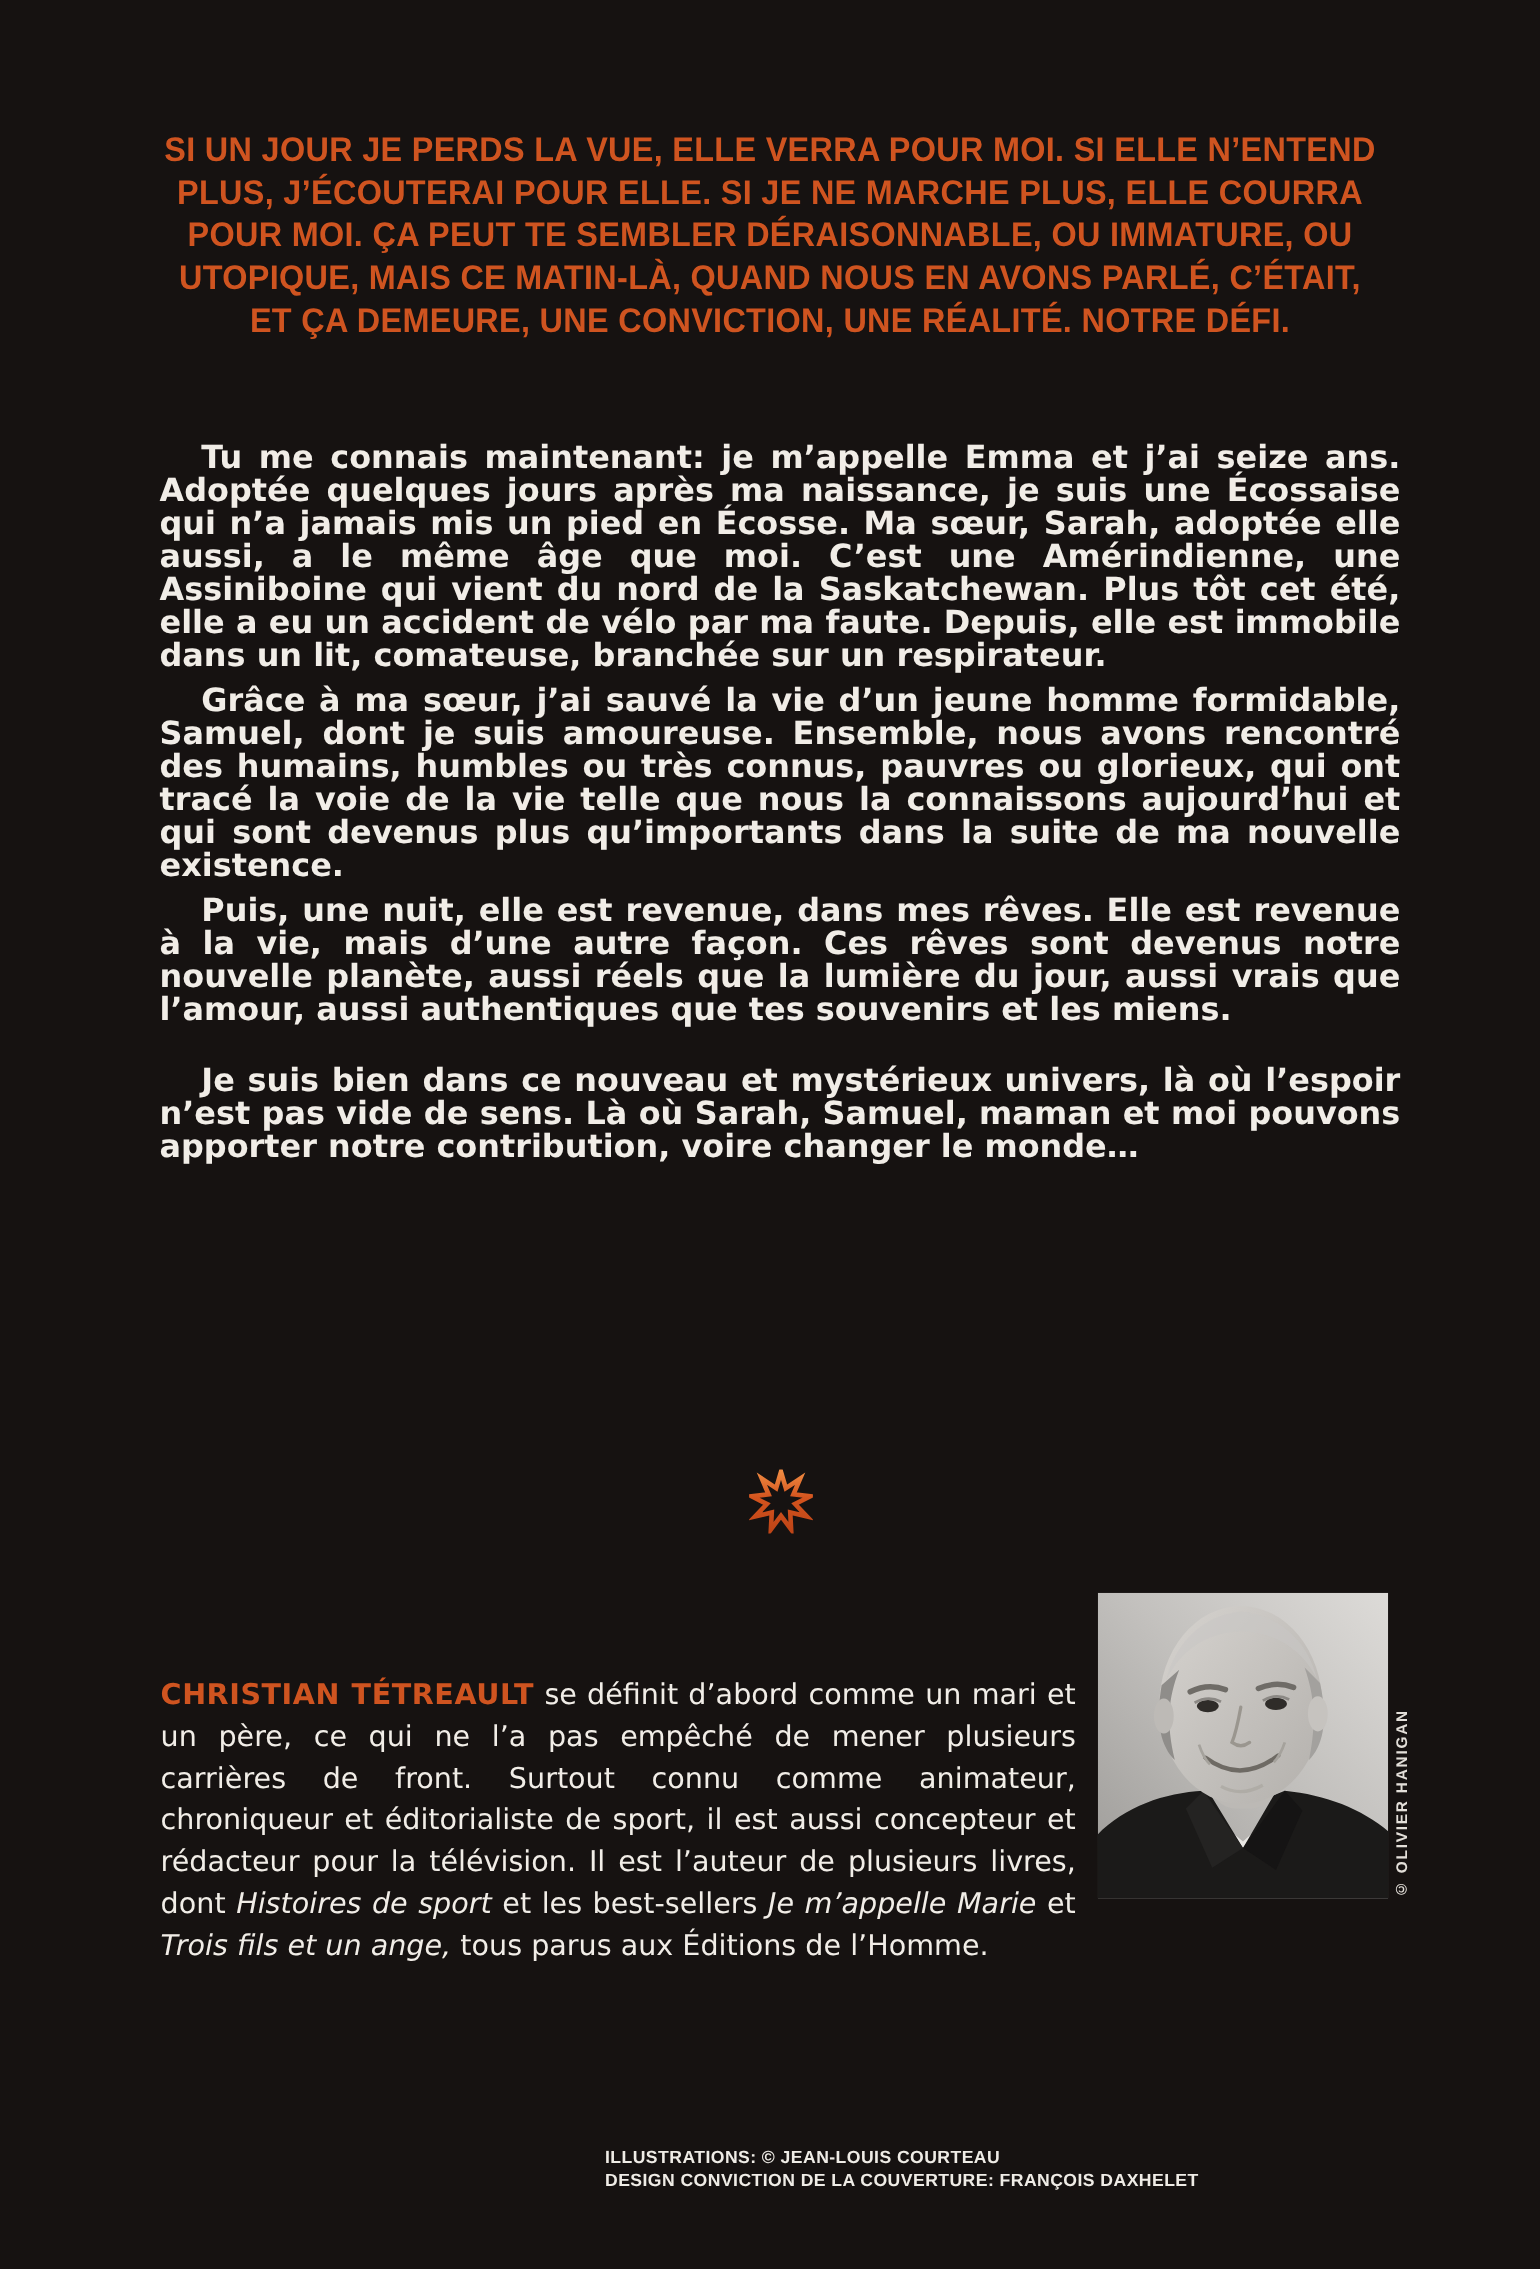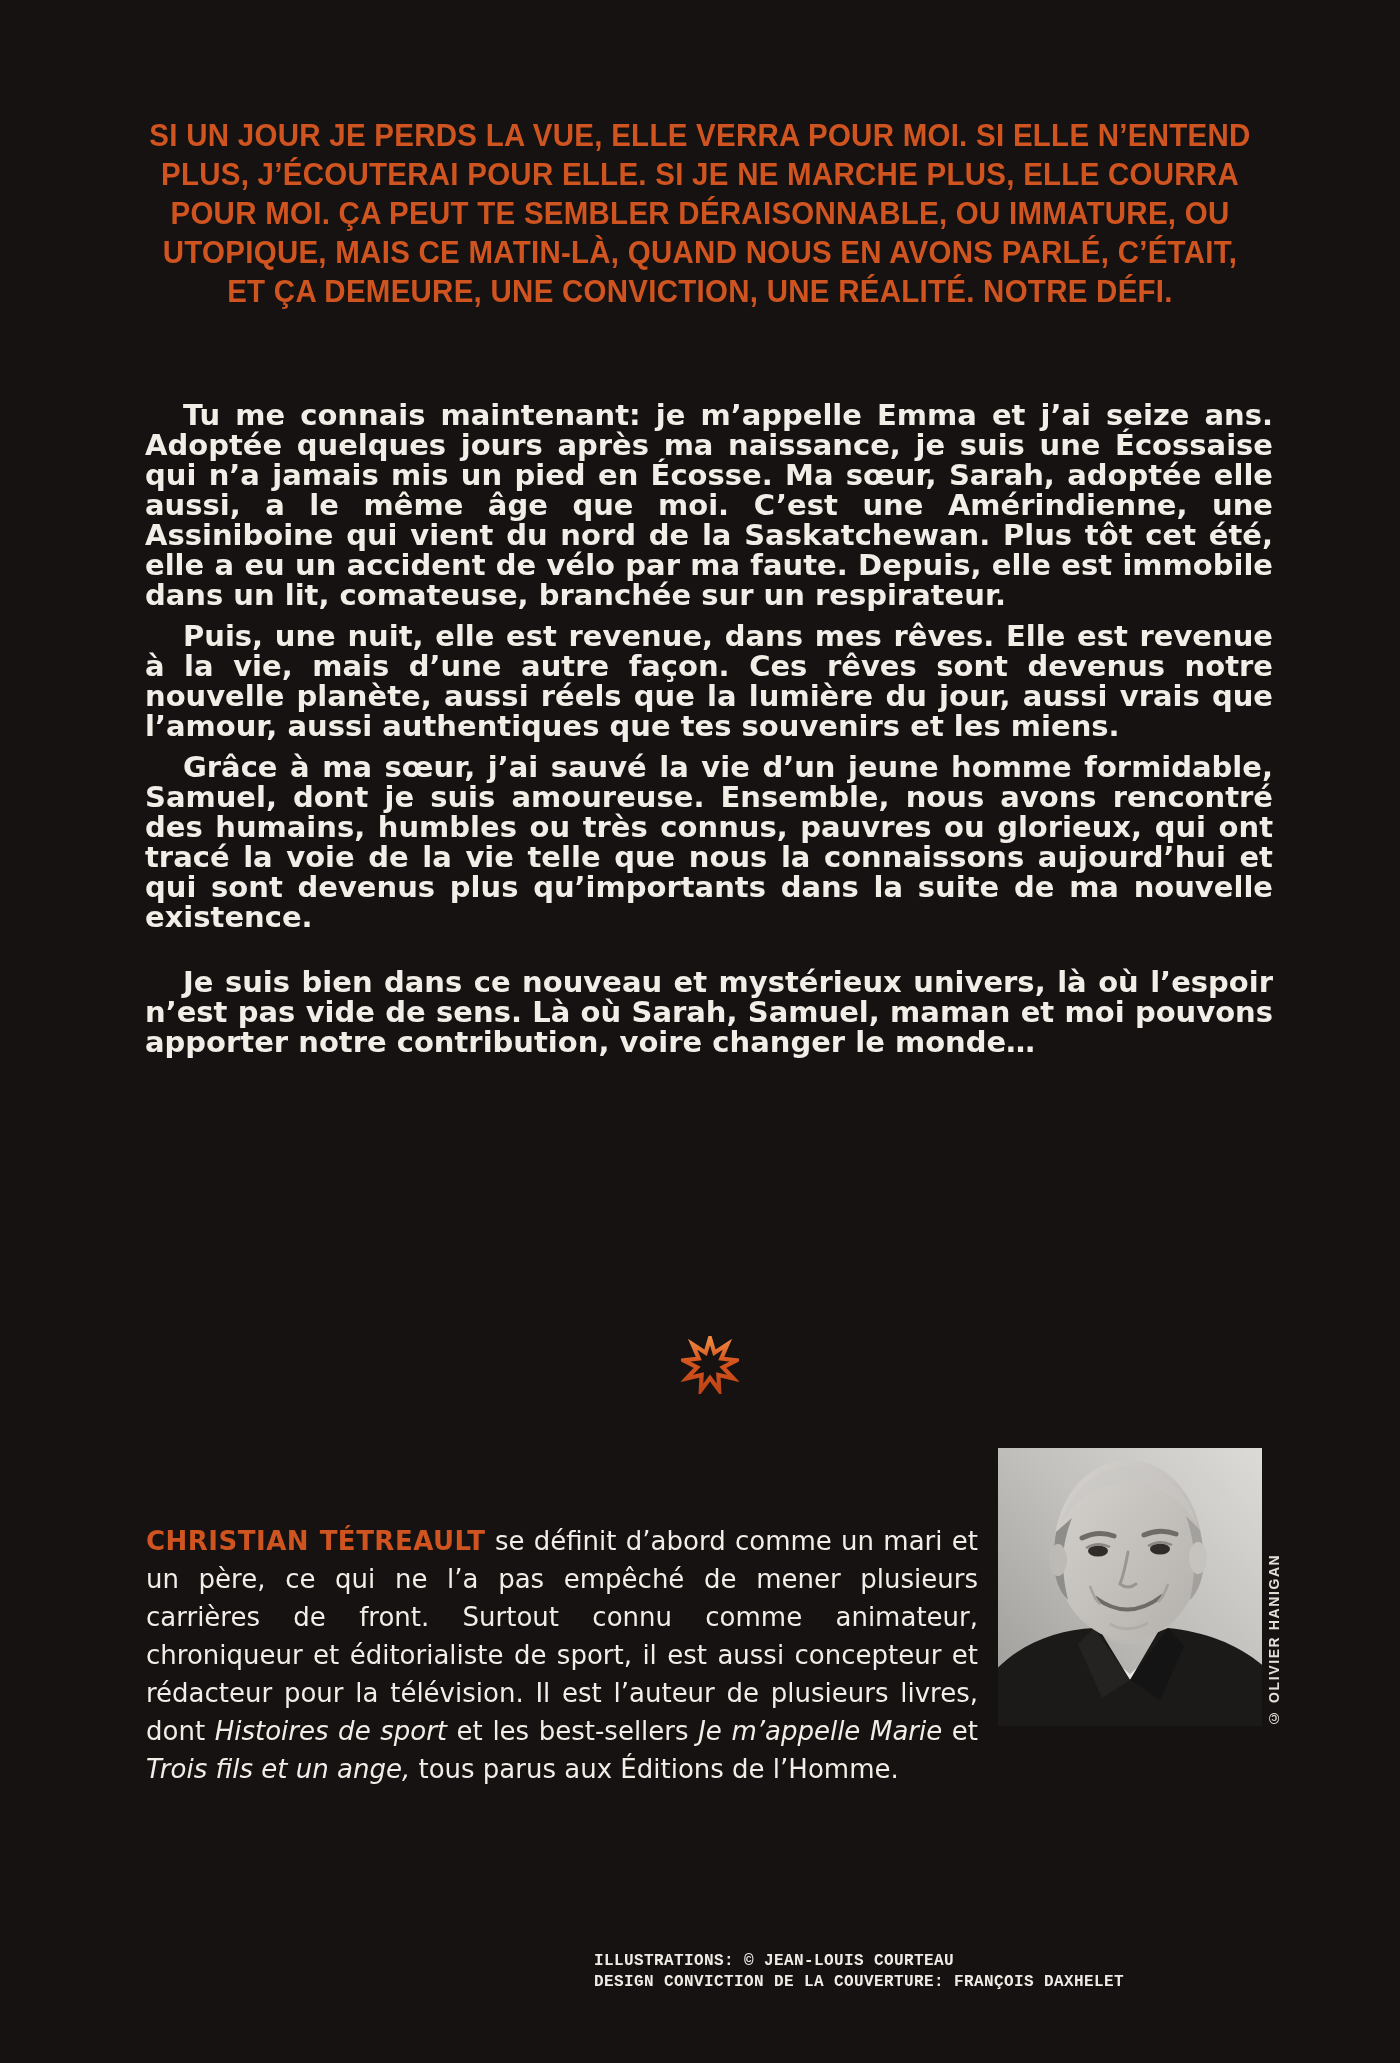--- a/index.html
+++ b/index.html
@@ -72,45 +72,44 @@
     font-weight: 700;
     font-size: 14px;
     letter-spacing: 1.6px;
     white-space: nowrap;
   }
 
   
   .credits {
     position: absolute; top: 1951px; left: 550px;
     color: #efece6;
-    font-family: Liberation Mono, monospace;
+    font-family: Liberation Sans, sans-serif;
     font-weight: 700;
     font-size: 16px; line-height: 21px;
     letter-spacing: 0.4px;
     white-space: nowrap;
-    margin-left: 44px;
   }
 </style>
 </head>
 <body>
 
 <div class="canvas">
 
   <div class="quote">
     <div>SI UN JOUR JE PERDS LA VUE, ELLE VERRA POUR MOI. SI ELLE N’ENTEND</div>
     <div>PLUS, J’ÉCOUTERAI POUR ELLE. SI JE NE MARCHE PLUS, ELLE COURRA</div>
     <div>POUR MOI. ÇA PEUT TE SEMBLER DÉRAISONNABLE, OU IMMATURE, OU</div>
     <div>UTOPIQUE, MAIS CE MATIN-LÀ, QUAND NOUS EN AVONS PARLÉ, C’ÉTAIT,</div>
     <div>ET ÇA DEMEURE, UNE CONVICTION, UNE RÉALITÉ. NOTRE DÉFI.</div>
   </div>
 
   <div class="synopsis">
     <p>Tu me connais maintenant: je m’appelle Emma et j’ai seize ans. Adoptée quelques jours après ma naissance, je suis une Écossaise qui n’a jamais mis un pied en Écosse. Ma sœur, Sarah, adoptée elle aussi, a le même âge que moi. C’est une Amérindienne, une Assiniboine qui vient du nord de la Saskatchewan. Plus tôt cet été, elle a eu un accident de vélo par ma faute. Depuis, elle est immobile dans un lit, comateuse, branchée sur un respirateur.</p>
+    <p>Grâce à ma sœur, j’ai sauvé la vie d’un jeune homme formidable, Samuel, dont je suis amoureuse. Ensemble, nous avons rencontré des humains, humbles ou très connus, pauvres ou glorieux, qui ont tracé la voie de la vie telle que nous la connaissons aujourd’hui et qui sont devenus plus qu’importants dans la suite de ma nouvelle existence.</p>
     <p>Puis, une nuit, elle est revenue, dans mes rêves. Elle est revenue à la vie, mais d’une autre façon. Ces rêves sont devenus notre nouvelle planète, aussi réels que la lumière du jour, aussi vrais que l’amour, aussi authentiques que tes souvenirs et les miens.</p>
-    <p>Grâce à ma sœur, j’ai sauvé la vie d’un jeune homme formidable, Samuel, dont je suis amoureuse. Ensemble, nous avons rencontré des humains, humbles ou très connus, pauvres ou glorieux, qui ont tracé la voie de la vie telle que nous la connaissons aujourd’hui et qui sont devenus plus qu’importants dans la suite de ma nouvelle existence.</p>
     <p>Je suis bien dans ce nouveau et mystérieux univers, là où l’espoir n’est pas vide de sens. Là où Sarah, Samuel, maman et moi pouvons apporter notre contribution, voire changer le monde…</p>
   </div>
 
   <div class="star">
     <svg width="58" height="58" viewBox="0 0 58 58">
       <defs>
         <linearGradient id="starGrad" x1="0" y1="0" x2="0" y2="1">
           <stop offset="0" stop-color="#ef8a41"></stop>
           <stop offset="0.45" stop-color="#d4541e"></stop>
           <stop offset="1" stop-color="#bf4517"></stop>

